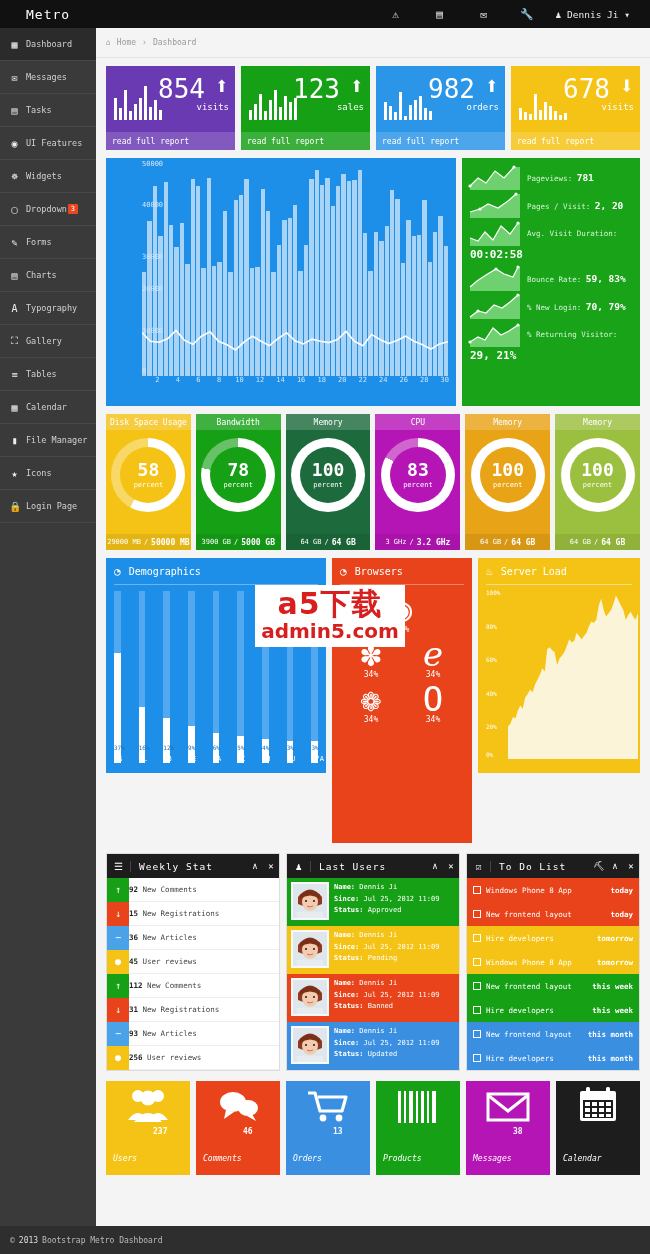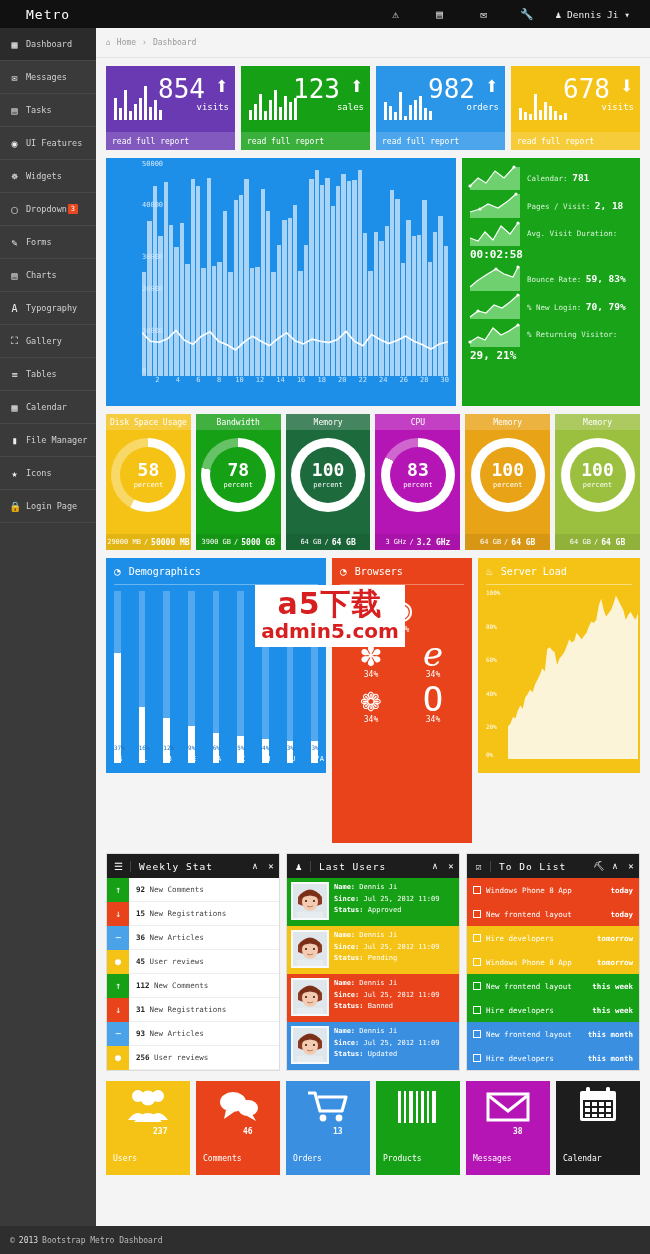--- a/index.html
+++ b/index.html
@@ -87,36 +87,36 @@
   .srv-yl { position:absolute; left:0; font-size:6px; color:#fff; }
   
   .row5 { display:flex; gap:6px; margin-top:10px; }
   .wpanel { flex:1; background:#fff; border:1px solid #ddd; }
   .wp-head { height:24px; background:#1d1d1d; color:#fff; display:flex; align-items:center; font-size:9.5px; }
   .wp-head .grip { width:24px; text-align:center; border-right:1px solid #444; font-size:10px;}
   .wp-head .wt { padding-left:8px; flex:1; letter-spacing:1px;}
   .wp-head .ha { width:16px; text-align:center; cursor:pointer; font-size:9px;}
   .stat-row { display:flex; align-items:center; height:24px; border-bottom:1px solid #eee; }
   .stat-ic { width:22px; height:24px; color:#fff; display:flex; align-items:center; justify-content:center; font-size:10px; flex:none;}
-  .stat-tx { padding-left:7px; font-size:7.5px; color:#444; }
+  .stat-tx { font-size:7.5px; color:#444; }
   .stat-tx b { color:#222; }
   .user-row { display:flex; padding:4px; color:#fff; gap:5px; height:48px;}
   .avatar { width:38px; height:38px; flex:none; border:2px solid rgba(255,255,255,.85); background:#cdd6de; position:relative; overflow:hidden;}
   .user-fields { font-size:7px; line-height:11.5px; }
   .user-fields b { letter-spacing:0; }
   .todo-row { display:flex; align-items:center; height:24px; color:#fff; padding:0 6px; gap:5px; }
   .cbx { width:8px; height:8px; border:1px solid #fff; background:transparent; flex:none; }
   .todo-tx { flex:1; font-size:7.5px; }
   .todo-when { font-size:7.5px; font-weight:bold; }
   
   .row6 { display:flex; gap:6px; margin-top:10px; padding-bottom:10px;}
   .ibox { flex:1; height:94px; position:relative; color:#fff; }
   .ibox .bg { font-size:40px; position:absolute; left:50%; top:28px; transform:translate(-50%,-50%); }
   .ibox .cnt { position:absolute; font-size:8px; font-weight:bold; left:56%; top:46px;}
-  .ibox .nm { position:absolute; left:7px; bottom:12px; font-size:8px; }
+  .ibox .nm { position:absolute; left:7px; bottom:12px; font-size:8px;font-style:italic; }
   
   .wm { position:absolute; left:255px; top:585px; width:150px; height:62px; background:#fff;
      display:flex; flex-direction:column; align-items:center; justify-content:center; z-index:50;}
   .wm .w1 { color:#d81f1f; font-size:30px; font-weight:bold; letter-spacing:1px; line-height:30px;
      font-family:"DejaVu Sans","Liberation Sans",sans-serif;}
   .wm .w2 { color:#d81f1f; font-size:20px; font-weight:bold; letter-spacing:0px;
      font-family:"DejaVu Sans","Liberation Sans",sans-serif;}
   .footer { height:28px; background:#2e2e2e; color:#bbb; font-size:8px; display:flex; align-items:center; padding-left:10px; gap:4px;}
 </style>
 </head>
@@ -395,30 +395,30 @@
         </div>
 
         <div class="greenbox">
           <div class="gline">
             <svg class="gspark" viewBox="0 0 54 26">
                 <polygon points="2,22 10,14 18,19 27,7 36,14 46,3 52,3 52,26 2,26" fill="#6ed06e"></polygon>
                 <polyline points="2,22 10,14 18,19 27,7 36,14 46,3" fill="none" stroke="#fff" stroke-width="1.2"></polyline>
                 <circle cx="2" cy="22" r="1.6" fill="#fff"></circle>
                 <circle cx="46" cy="3" r="1.6" fill="#fff"></circle>
               </svg>
-            <div class="glabel"><span>Calendar:</span> <b>781</b></div>
+            <div class="glabel"><span>Pageviews:</span> <b>781</b></div>
           </div>
           <div class="gline">
             <svg class="gspark" viewBox="0 0 54 26">
                 <polygon points="2,20 12,17 20,12 30,16 40,9 48,2 52,2 52,26 2,26" fill="#6ed06e"></polygon>
                 <polyline points="2,20 12,17 20,12 30,16 40,9 48,2" fill="none" stroke="#fff" stroke-width="1.2"></polyline>
                 <circle cx="12" cy="17" r="1.6" fill="#fff"></circle>
                 <circle cx="48" cy="2" r="1.6" fill="#fff"></circle>
               </svg>
-            <div class="glabel"><span>Pages / Visit:</span> <b>2, 18</b></div>
+            <div class="glabel"><span>Pages / Visit:</span> <b>2, 20</b></div>
           </div>
           <div class="gline">
             <svg class="gspark" viewBox="0 0 54 26">
                 <polygon points="2,18 10,21 17,12 25,20 33,6 42,14 50,3 52,3 52,26 2,26" fill="#6ed06e"></polygon>
                 <polyline points="2,18 10,21 17,12 25,20 33,6 42,14 50,3" fill="none" stroke="#fff" stroke-width="1.2"></polyline>
                 <circle cx="50" cy="3" r="1.6" fill="#fff"></circle>
               </svg>
             <div class="glabel">Avg. Visit Duration:</div>
           </div>
           <div class="gbig">00:02:58</div>

